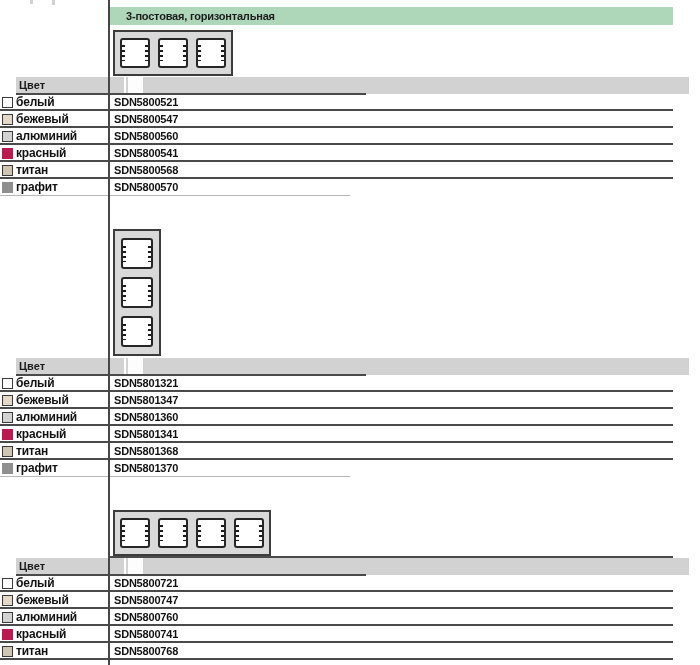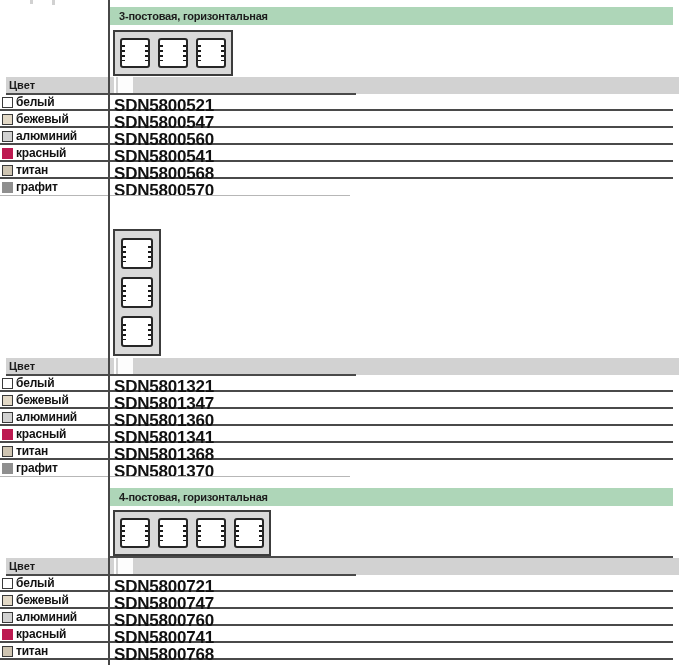--- a/index.html
+++ b/index.html
@@ -15,21 +15,21 @@
   .vline{position:absolute;left:108px;top:0;width:2px;height:665px;background:#474747;}
 
   
   .artifact{position:absolute;background:#9a9a9a;opacity:.45;}
 
   
   .section-header{
     position:absolute;left:110px;width:563px;height:18px;
     background:#aed6b8;color:#1c1c1c;
     font-size:11px;font-weight:bold;
-    padding:3px 0 0 9px;box-sizing:border-box;
+    padding:3px 0 0 16px;box-sizing:border-box;
     letter-spacing:-0.2px;
   }
 
   
   .frame{
     position:absolute;background:#d9d9d9;border:2px solid #3c3c3c;
     display:flex;box-sizing:content-box;
   }
   .frame.h3{left:113px;top:30px;padding:6px 5px;gap:8px;}
   .frame.v3{left:113px;top:229px;padding:7px 6px;gap:8px;flex-direction:column;}
@@ -44,38 +44,38 @@
   .window::before,.window::after{
     content:"";position:absolute;top:50%;transform:translateY(-50%);
     width:3px;height:16px;
     background:repeating-linear-gradient(180deg,#1a1a1a 0 2px,rgba(0,0,0,0) 2px 5px);
   }
   .window::before{left:0;}
   .window::after{right:0;}
 
   
   .cvet-row{
-    position:absolute;left:6px;width:673px;height:17px;
+    position:absolute;left:16px;width:673px;height:17px;
   }
   .cvet-left{position:absolute;left:0;top:0;width:108px;height:17px;background:#d2d2d2;}
   .cvet-right{position:absolute;left:110px;top:0;width:563px;height:17px;background:#d2d2d2;}
   .cvet-label{
     position:absolute;left:3px;top:2px;font-size:11px;font-weight:bold;color:#1a1a1a;
   }
   .cvet-underline{position:absolute;left:0;top:16px;width:350px;height:2px;background:#4a4a4a;}
 
   .row{position:absolute;left:0;width:673px;height:17px;box-sizing:border-box;}
   .row.dark{border-bottom:2px solid #4a4a4a;}
   .label-cell{position:absolute;left:2px;top:1px;display:flex;align-items:center;gap:3px;}
   .swatch{width:11px;height:11px;box-sizing:border-box;flex:none;}
   .swatch.bordered{border:1.5px solid #3a3a3a;}
   .color-label{font-size:12px;font-weight:bold;color:#111;letter-spacing:-0.2px;}
   .code{
     position:absolute;left:114px;top:2px;
-    font-size:17px;font-weight:bold;color:#111;letter-spacing:-0.2px;
+    font-size:11px;font-weight:bold;color:#111;letter-spacing:-0.2px;
   }
   .light-underline{position:absolute;left:0;top:16px;width:350px;height:1px;background:#b7b7b7;}
   .preline{position:absolute;left:110px;top:556px;width:563px;height:2px;background:#4a4a4a;}
 
   
   .logo{
     position:absolute;left:492px;top:616px;height:46px;
     display:flex;align-items:center;z-index:5;
   }
   .logo-icon{margin-right:2px;flex:none;}
@@ -207,21 +207,20 @@
   </div>
   <div class="row" style="top:460px;">
     <div class="label-cell">
         <span class="swatch" style="background-color: rgb(143, 143, 143);"></span>
         <span class="color-label">графит</span>
       </div>
     <span class="code">SDN5801370</span>
     <div class="light-underline"></div>
   </div>
 
-  <div class="section-header" style="top:488px;">4-постовая, горизонтальная</div>
 
   <div class="frame h4">
     <div class="window"></div>
     <div class="window"></div>
     <div class="window"></div>
     <div class="window"></div>
   </div>
 
   <div class="preline"></div>
 

